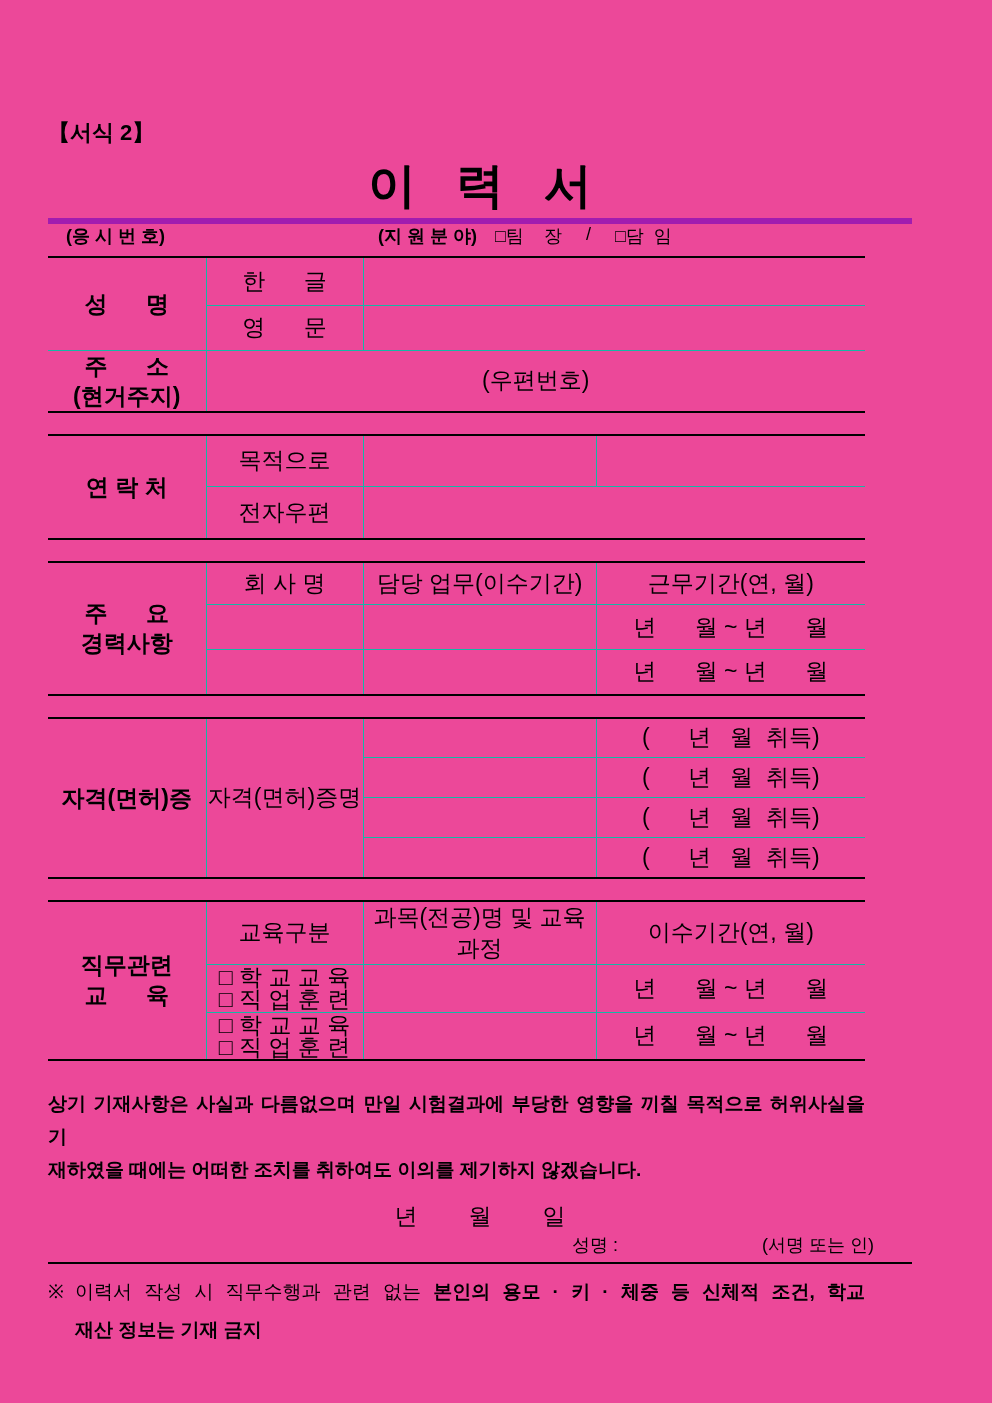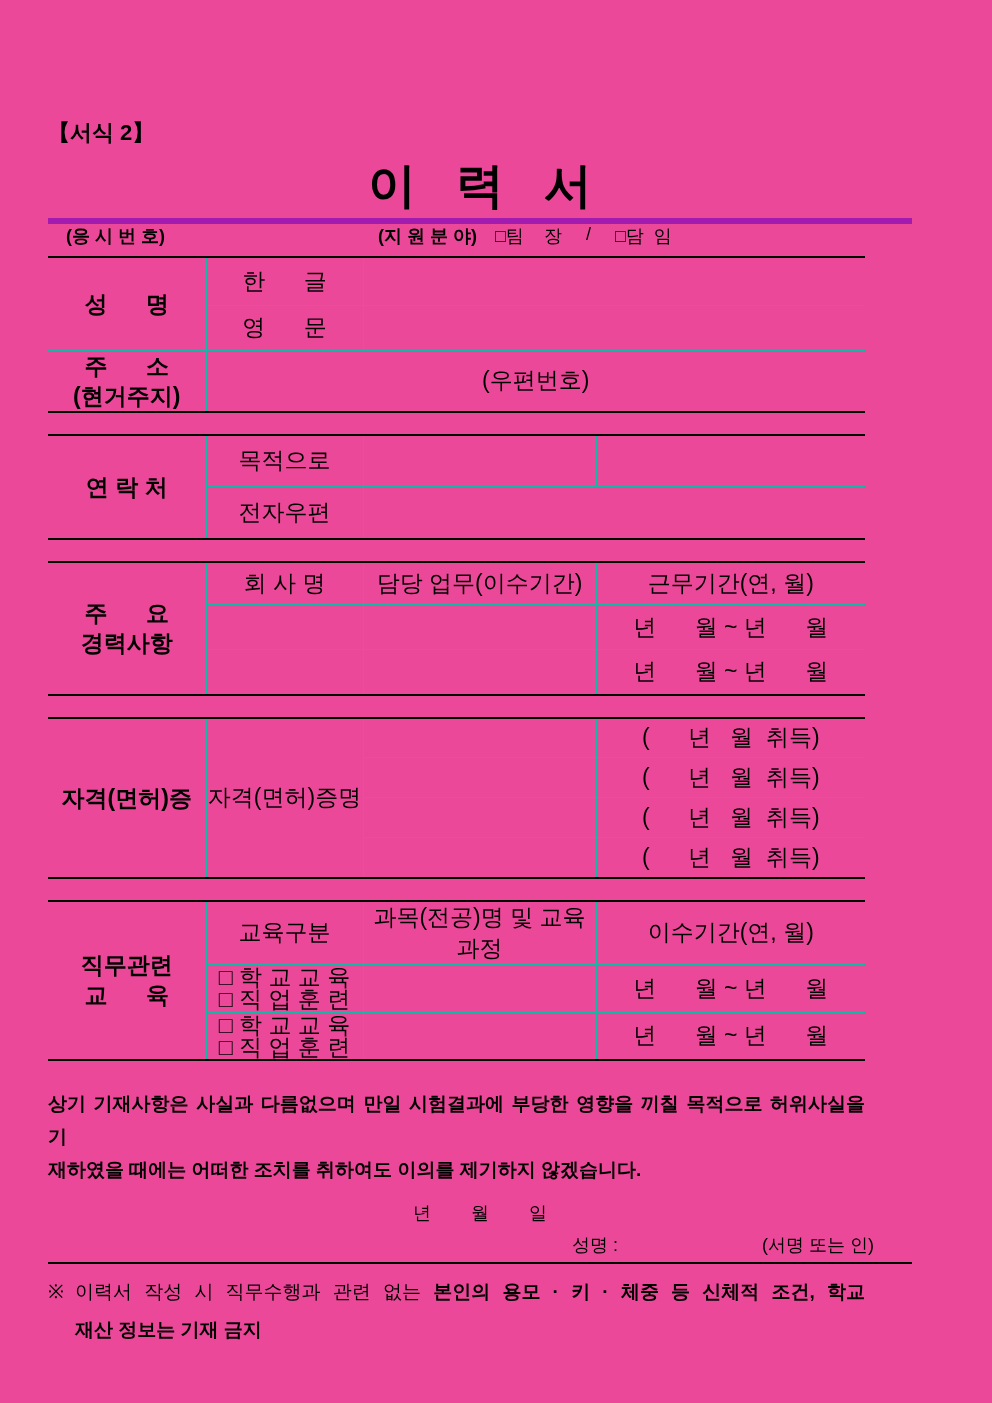--- a/index.html
+++ b/index.html
@@ -45,21 +45,21 @@
   tr.h52 { height: 52px; } tr.h43 { height: 43px; } tr.h39 { height: 40px; }
   tr.h49 { height: 48px; }
   td.postal {
     text-align: left; vertical-align: top;
     padding: 7px 10px; font-size: 15px;
   }
   td.chkcell { text-align: left; padding-left: 8px; font-size: 16px; line-height: 22px; }
   .mt21 { margin-top: 21px; }
   .decl { margin-top: 26px; font-size: 19px; font-weight: bold; line-height: 33px; width: 817px; }
   .decl .just { text-align: justify; text-align-last: justify; }
-  .date-line { margin-top: 15px; text-align: center; font-size: 18px; height: 26px; }
+  .date-line { margin-top: 15px; text-align: center; font-size: 23px; height: 26px; }
   .sig-line {
     margin-top: 5px; height: 26px; display: flex;
     justify-content: flex-end; align-items: center; font-size: 18px; gap: 48px;
   }
   .sig-line .name-lbl { margin-right: 96px; }
   .sig-line .seal { margin-right: 38px; }
   .bottom-rule { margin-top: 4px; border-top: 2px solid #000; height: 0; }
   .footnote {
     margin-top: 9px; position: relative; padding-left: 27px;
     font-size: 19px; line-height: 38px; width: 817px;

